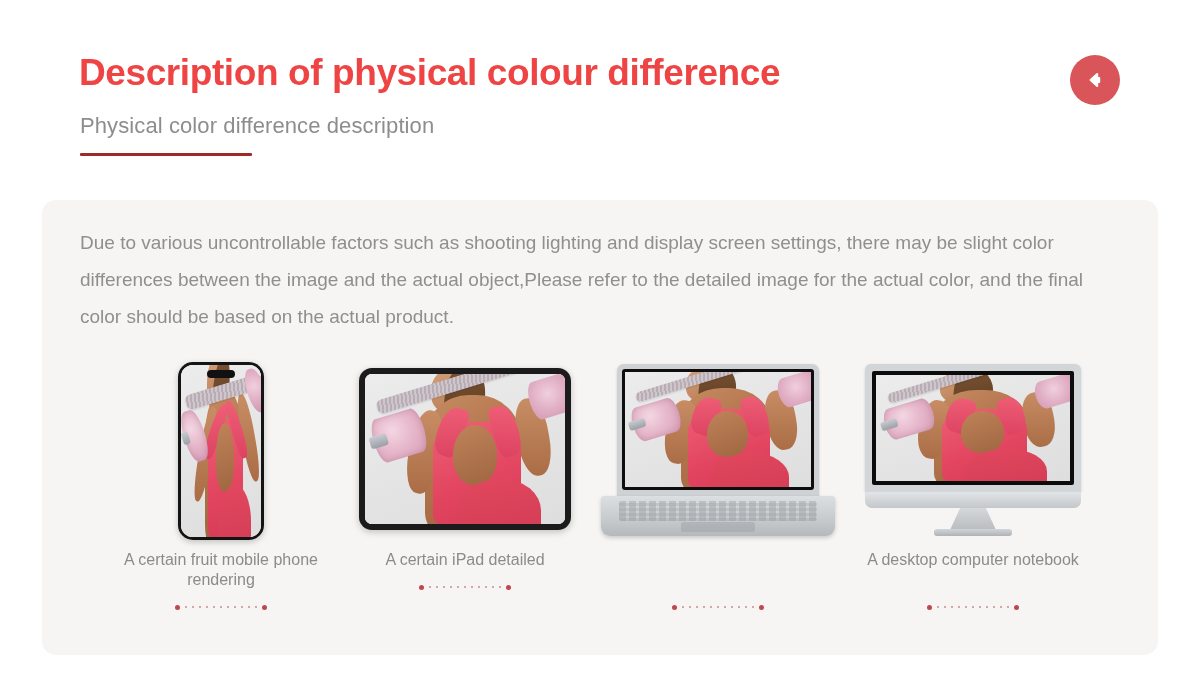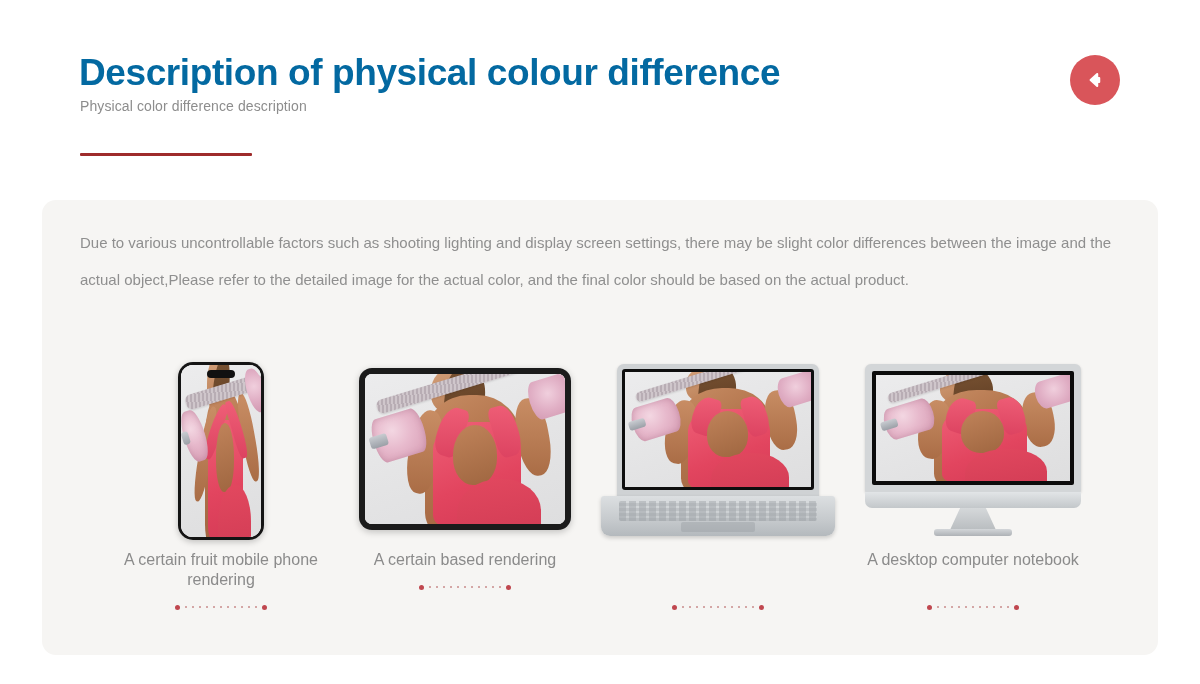--- a/index.html
+++ b/index.html
@@ -23,30 +23,30 @@
     width: 1200px;
     height: 190px;
   }
 
   .page-title {
     position: absolute;
     left: 79px;
     top: 52px;
     font-size: 37px;
     font-weight: 700;
-    color: #0369a1;
+    color: #ef4444;
     letter-spacing: -0.4px;
     white-space: nowrap;
   }
 
   .page-subtitle {
     position: absolute;
     left: 80px;
-    top: 98px;
-    font-size: 14px;
+    top: 113px;
+    font-size: 22px;
     font-weight: 400;
     color: #8d8d8d;
     letter-spacing: 0.1px;
     white-space: nowrap;
   }
 
   .title-underline {
     position: absolute;
     left: 80px;
     top: 153px;
@@ -82,21 +82,21 @@
     height: 455px;
     background: #f6f5f3;
     border-radius: 14px;
   }
 
   .notice-text {
     position: absolute;
     left: 38px;
     top: 24px;
     width: 1040px;
-    font-size: 15px;
+    font-size: 19px;
     line-height: 37px;
     color: #8f8f8f;
     font-weight: 400;
   }
 
   
   .device-row {
     position: absolute;
     left: 8px;
     top: 160px;
@@ -592,21 +592,21 @@
               <div class="suit"></div>
               <div class="cutout"></div>
               <div class="hip"></div>
               <div class="bar"></div>
               <div class="plate-l"></div>
               <div class="plate-r"></div>
             </div>
           </div>
         </div>
       </div>
-      <div class="caption">A certain based rendering</div>
+      <div class="caption">A certain iPad detailed</div>
       <div class="dot-divider one-line">
         <i class="big"></i>
           <i></i>
           <i></i>
           <i></i>
           <i></i>
           <i></i>
           <i></i>
           <i></i>
           <i></i>

